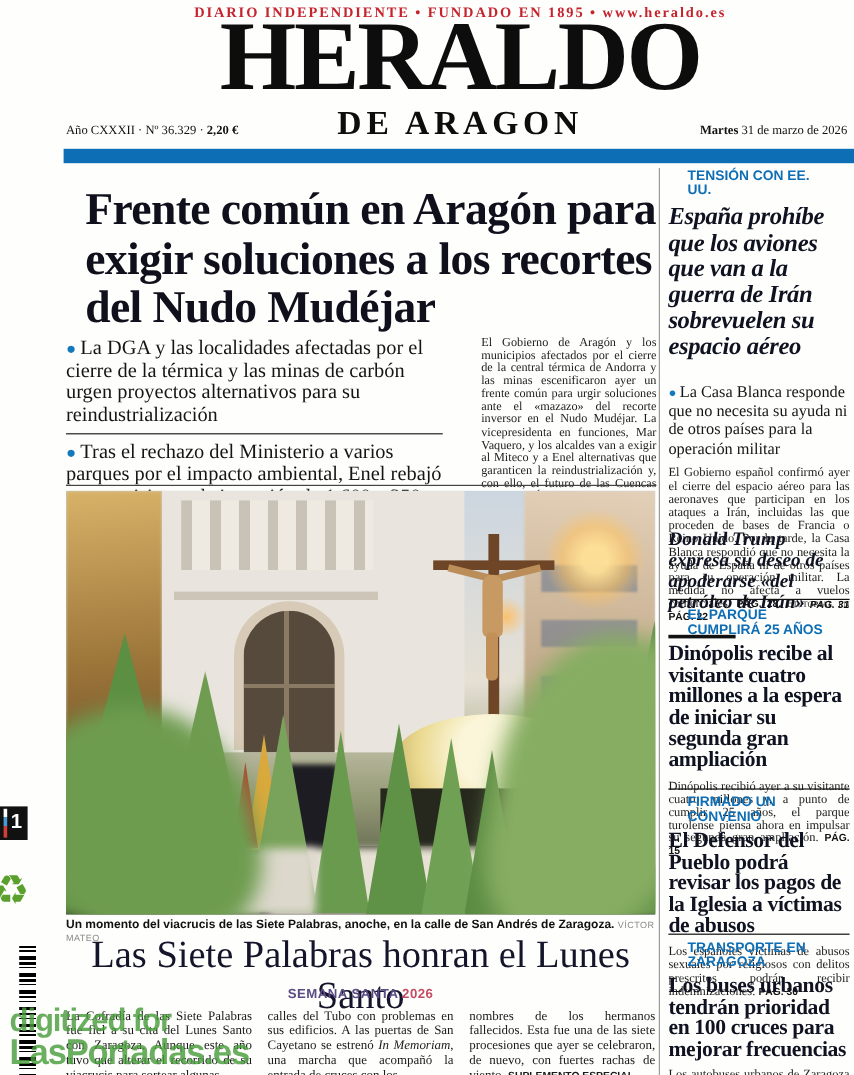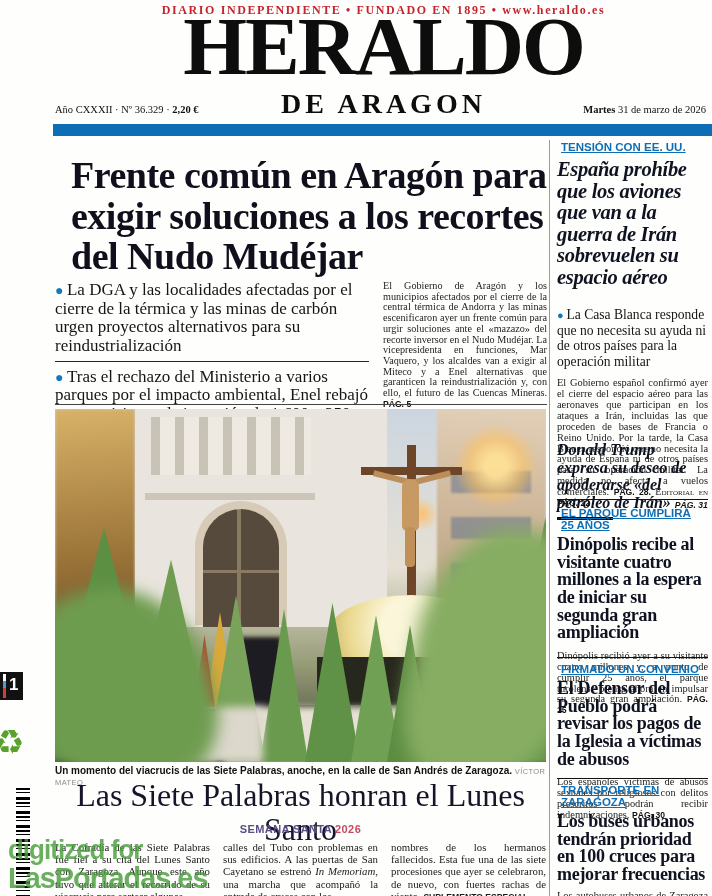--- a/index.html
+++ b/index.html
@@ -11,21 +11,21 @@
   .mast-title{position:absolute;top:8px;left:55px;right:0;text-align:center;margin:0;
               font-size:82px;line-height:.95;font-weight:700;letter-spacing:-2px;color:#0d0d0d;}
   .mast-sub{position:absolute;top:88px;left:55px;right:0;text-align:center;
             font-size:28px;font-weight:700;letter-spacing:4px;color:#0d0d0d;}
   .edition{position:absolute;top:104px;left:55px;font-size:10.5px;}
   .issue-date{position:absolute;top:104px;right:6px;font-size:10.5px;}
   .blue-bar{position:absolute;top:124px;left:53px;right:0;height:12px;background:#0e6eb5;}
   
   .lead-h{position:absolute;top:139px;left:55px;width:494px;margin:16px;
           font-size:38px;line-height:1.07;font-weight:700;letter-spacing:-.5px;color:#10101c;}
-  .lead-cols{position:absolute;top:281px;left:55px;width:492px;display:flex;gap:14px;}
+  .lead-cols{position:absolute;top:281px;left:55px;width:492px;display:flex;gap:32px;}
   .bullets{width:314px;}
   .bullet{margin:0;font-size:17px;line-height:1.1;color:#151515;}
   .bullet::before{content:"● ";color:#1478bc;font-size:14px;}
   .bullet-rule{border:none;border-top:1.5px solid #222;margin:5px 0 6px;}
   .lead-body{flex:1;font-size:10.2px;line-height:1.05;text-align:justify;color:#1c1c1c;}
   .pref{font-family:"Liberation Sans",sans-serif;font-size:8.6px;font-weight:700;color:#111;}
   .smallcaps{font-variant:small-caps;font-size:10px;}
   .photo-top-rule{position:absolute;top:404px;left:55px;width:492px;margin:0;border:none;border-top:1px solid #444;}
   
   .photo{position:absolute;top:409px;left:55px;width:491px;height:353px;overflow:hidden;
@@ -41,21 +41,21 @@
            font-size:32px;font-weight:400;line-height:1.05;color:#14142a;}
   .ss-kicker{position:absolute;top:823px;left:55px;width:491px;text-align:center;
              font-family:"Liberation Sans",sans-serif;font-size:11px;font-weight:700;letter-spacing:.4px;}
   .ss-main{color:#5b4c86;} .ss-year{color:#c54b62;}
   .bottom-cols{position:absolute;top:841px;left:55px;width:491px;display:flex;gap:13px;}
   .bottom-cols p{margin:0;flex:1;font-size:10.8px;line-height:1.13;text-align:justify;color:#1a1a1a;}
   .suptag{font-family:"Liberation Sans",sans-serif;font-size:8.6px;font-weight:700;}
   
   .divider-v{position:absolute;top:140px;bottom:0;left:549px;width:1px;background:#9a9a9a;}
   .sb-sec{position:absolute;left:557px;width:151px;}
-  .kicker{font-family:"Liberation Sans",sans-serif;font-size:11.5px;font-weight:700;color:#0e6eb5;margin:0 4px 0;text-decoration:underline;}
+  .kicker{font-family:"Liberation Sans",sans-serif;font-size:11.5px;font-weight:700;color:#0e6eb5;margin:0 16px 0;}
   .sb-h1{margin:6px 0 0;font-size:20.5px;line-height:1.05;font-weight:700;letter-spacing:-.3px;color:#0f1220;font-style:italic;}
   .sb-h3{margin:5px 0 0;font-size:18px;line-height:.98;font-weight:700;letter-spacing:-.3px;color:#0f1220;}
   .sb-bullet{margin:19px 0 0;font-size:13.6px;line-height:1.14;color:#151515;}
   .sb-bullet::before{content:"● ";color:#1478bc;font-size:11px;}
   .sb-body{margin:9px 0 0;font-size:10.4px;line-height:1.05;text-align:justify;color:#1c1c1c;}
   .rule-short{border:none;border-top:3px solid #111;width:56px;margin:8px 0 0;}
   .rule-full{position:absolute;left:557px;width:151px;margin:0;border:none;border-top:1.5px solid #111;}
   .sb-h2{margin:0;font-size:16px;line-height:1.1;font-weight:700;color:#0f1220;}
   
   .edition-box{position:absolute;left:0;top:672px;width:23px;height:28px;background:#111;}

